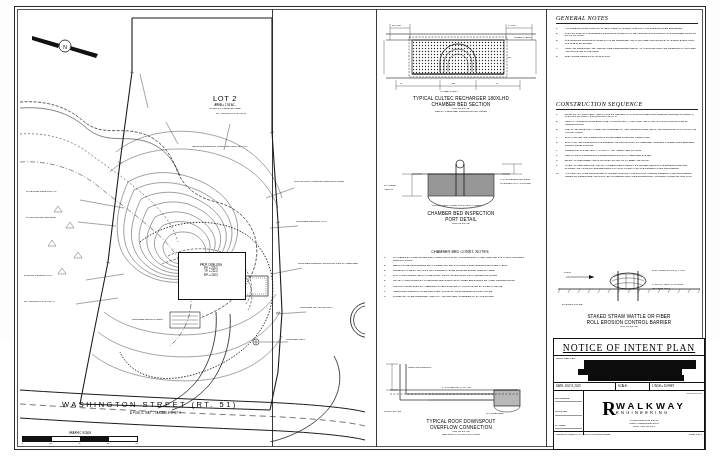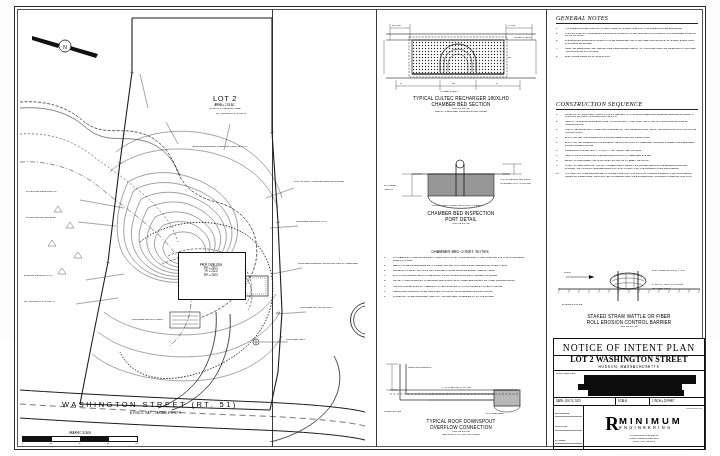--- a/index.html
+++ b/index.html
@@ -33,21 +33,21 @@
 
   .detail-title{text-align:center;font-size:4.6px;line-height:5.6px;
       letter-spacing:.04em;color:#000;}
   .detail-sub{text-align:center;font-size:2.4px;line-height:3px;color:#222;}
 
   
   .tb{position:absolute;left:553px;top:338px;width:152px;height:112px;
       border:1px solid #111;background:#fff;box-sizing:border-box;}
   .tb-row{border-bottom:1px solid #111;box-sizing:border-box;position:relative;}
   .tb-title{height:17px;display:flex;align-items:center;justify-content:center;
-      font-size:9.6px;letter-spacing:.09em;font-family:"Liberation Serif",serif;}
+      font-size:9.6px;letter-spacing:.09em;font-family:"Liberation Serif",serif;text-decoration:underline;}
   .tb-sub{height:15px;display:flex;flex-direction:column;align-items:center;
       justify-content:center;}
   .tb-sub .l1{font-size:8px;letter-spacing:.02em;font-weight:bold;
       font-family:"Liberation Serif",serif;}
   .tb-sub .l2{font-size:3.4px;letter-spacing:.2em;margin-top:.6px;}
   .tb-sub .l3{font-size:2.2px;letter-spacing:.08em;margin-top:.5px;color:#222;}
   .tb-prep{height:27px;padding:1px 2px;position:relative;}
   .tb-prep .lbl{font-size:2.3px;letter-spacing:.04em;}
   .redact{position:absolute;background:#0c0c0c;}
   .tb-ds{height:8px;display:flex;align-items:center;}
@@ -559,25 +559,20 @@
       <div>STAKED STRAW WATTLE OR FIBER</div>
       <div>ROLL EROSION CONTROL BARRIER</div>
     </div>
     <div class="detail-sub">NOT TO SCALE</div>
   </div>
 
   <div class="tb">
 
     <div class="tb-row tb-title">NOTICE OF INTENT PLAN</div>
 
-    <div class="tb-row tb-sub">
-      <div class="l1">LOT 2 WASHINGTON STREET</div>
-      <div class="l2">HUDSON, MASSACHUSETTS</div>
-      <div class="l3">ASSESSORS MAP 51 LOT 49</div>
-    </div>
 
     <div class="tb-row tb-prep">
       <div class="lbl">PREPARED FOR:</div>
       <div class="redact" style="left:30px;top:4px;width:112px;height:9px;"></div>
       <div class="redact" style="left:24px;top:13px;width:104px;height:6px;"></div>
       <div class="redact" style="left:34px;top:19px;width:96px;height:6px;"></div>
     </div>
 
     <div class="tb-row tb-ds">
       <div class="cell c1">
@@ -596,21 +591,21 @@
       <div class="tb-left">
         <div>ENGINEERED</div>
         <div>SURVEYED</div>
         <div>PLANNED</div>
       </div>
       <div class="tb-right">
         <div class="tb-web">www.forebite.com</div>
         <div class="logo-wrap">
           <span class="logo-mark">R</span>
           <span class="logo-words">
-            <div class="w1">MINIMUM</div>
+            <div class="w1">WALKWAY</div>
             <div class="w2">ENGINEERING</div>
           </span>
         </div>
         <div class="logo-addr">
           <div>9 Pennsylvania Road Suite 11</div>
           <div>Hudson, Massachusetts 01779</div>
           <div>Phone (978) 461-8864</div>
         </div>
       </div>
       <div class="tb-foot">

